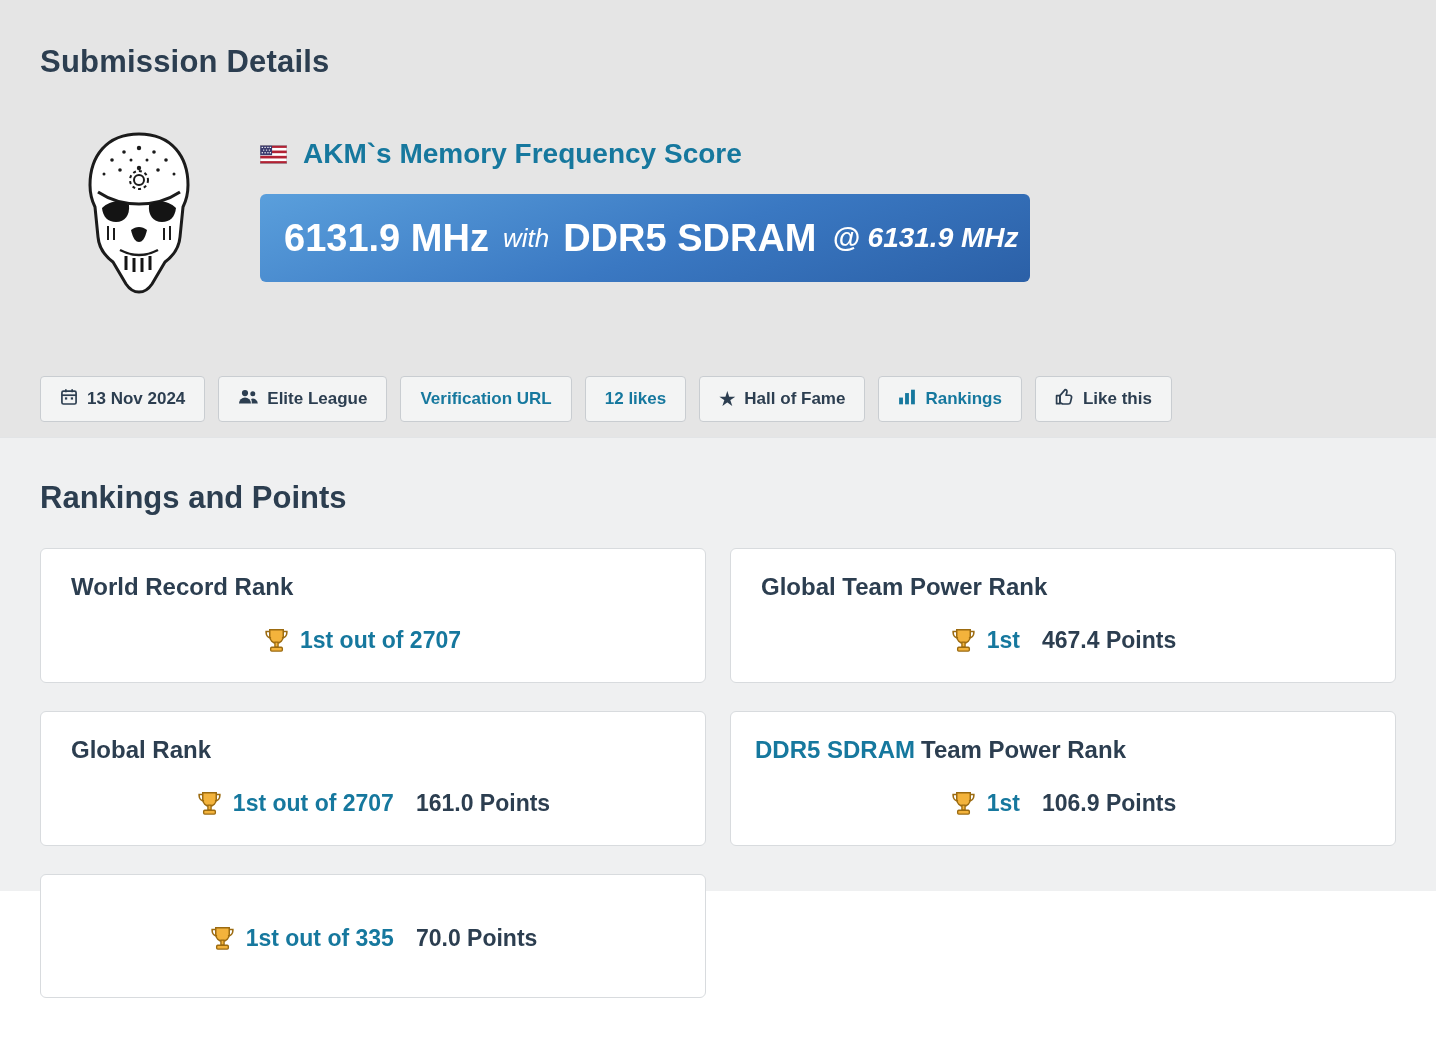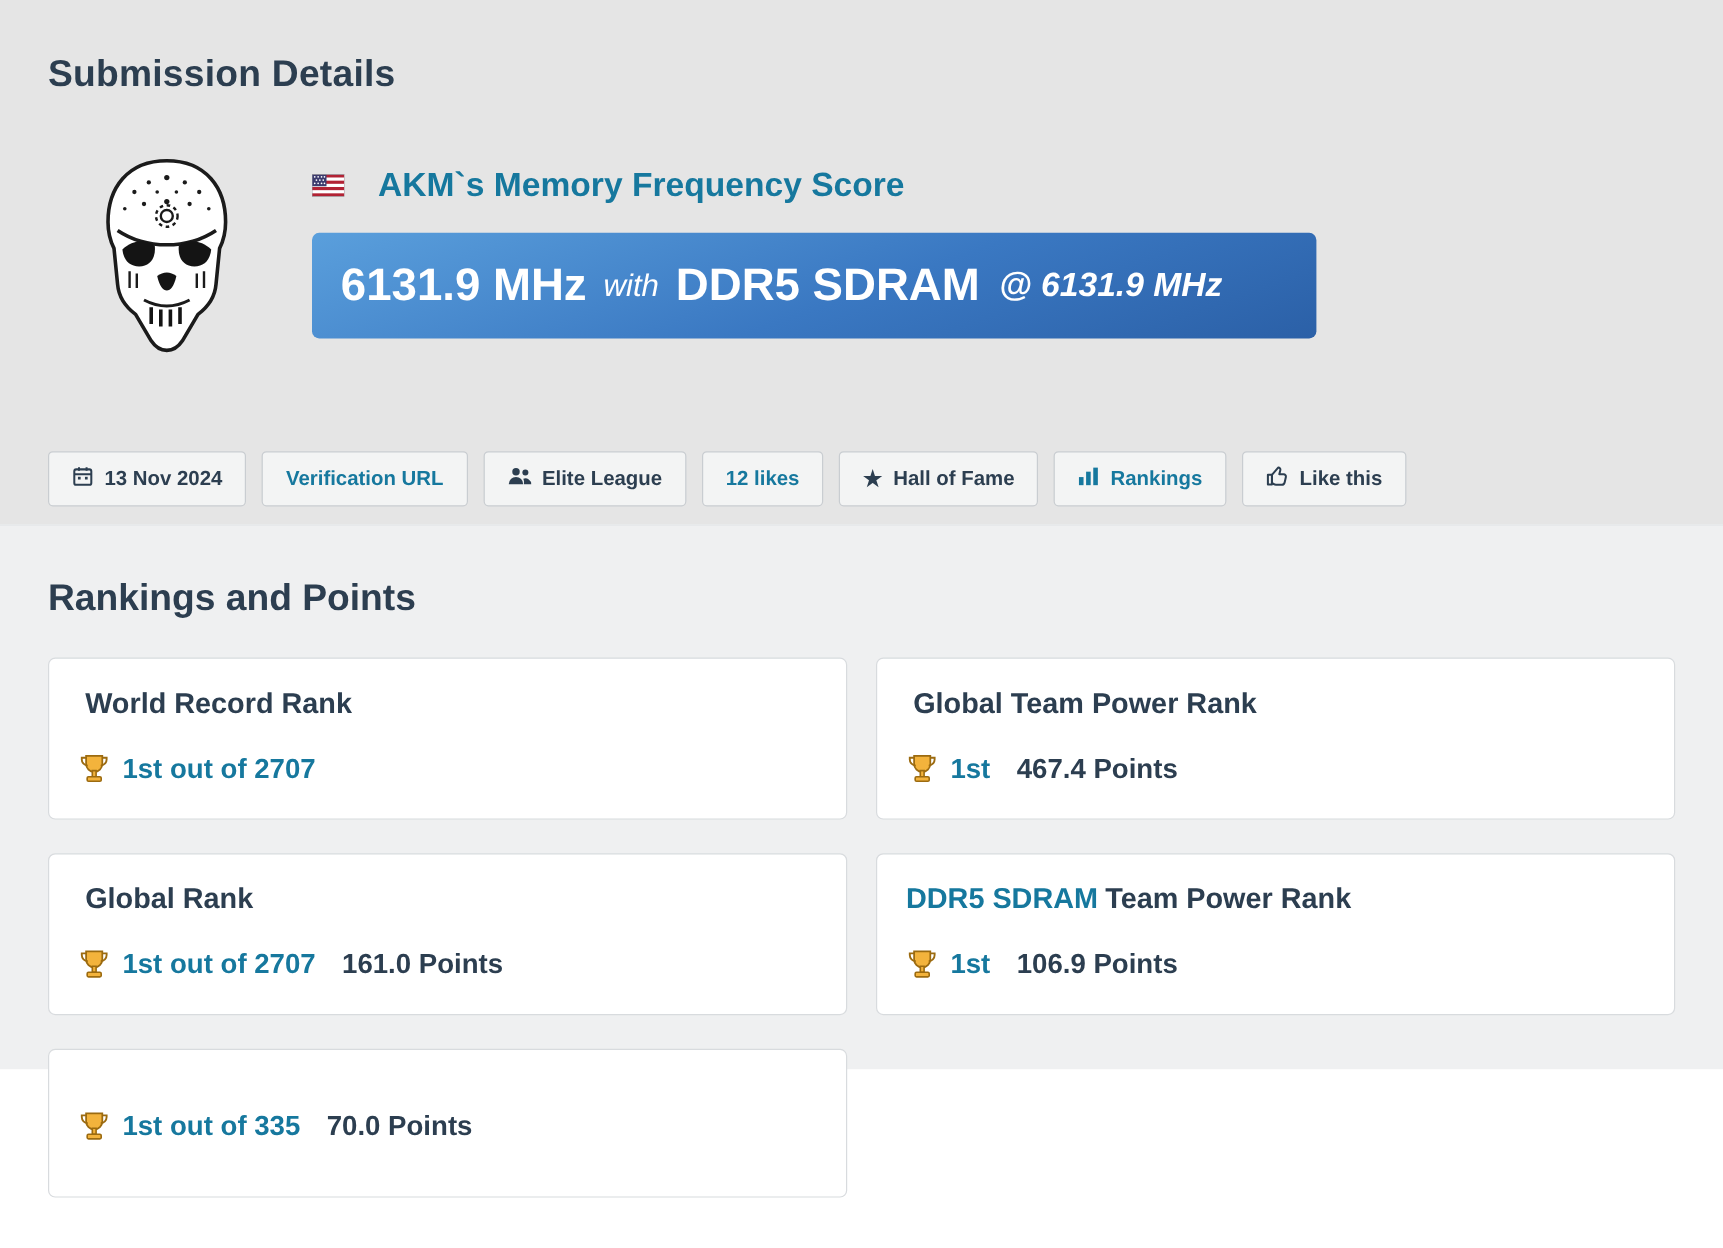--- a/index.html
+++ b/index.html
@@ -13,26 +13,26 @@
 
   
   .top-section { background: #e5e5e5; padding: 26px 40px 0 40px; height: 437px; }
   .page-title {
     margin: 18px 0 0 0; font-size: 31px; font-weight: 700; color: #2c3e50;
     letter-spacing: 0.2px;
   }
   .submission-row { display: flex; margin-top: 50px; margin-left: 34px; }
   .avatar-box { width: 130px; height: 168px; flex: 0 0 auto; }
   .submission-main { margin-left: 56px; padding-top: 8px; }
-  .title-row { display: flex; align-items: center; gap: 28px; }
+  .title-row { display: flex; align-items: center; gap: 16px; }
   .flag-icon { display: inline-flex; }
   .submission-title { font-size: 28px; font-weight: 700; color: #16789e; }
 
   .banner {
-    margin-top: 24px; width: 837px; height: 88px; border-radius: 6px;
+    margin-top: 24px; width: 770px; height: 88px; border-radius: 6px;
     background: linear-gradient(160deg, #5a9fdc 0%, #3a78c2 55%, #2b60a7 100%);
     display: flex; align-items: center; padding: 0 24px; color: #fff;
     white-space: nowrap;
   }
   .banner-score   { font-size: 38px; font-weight: 700; }
   .banner-with    { font-size: 26px; font-style: italic; margin: 0 14px; }
   .banner-hw      { font-size: 38px; font-weight: 700; }
   .banner-at      { font-size: 28px; font-style: italic; font-weight: 700; margin-left: 16px; }
 
   .buttons-row { display: flex; gap: 13px; margin-top: 78px; }
@@ -58,21 +58,21 @@
     margin-top: 32px;
     display: grid; grid-template-columns: 1fr 1fr;
     column-gap: 24px; row-gap: 28px; align-items: start;
   }
   .card {
     background: #fff; border: 1px solid #d8dbde; border-radius: 6px;
     padding: 24px 24px 28px 24px; min-height: 124px;
   }
   .card-title { font-size: 24px; font-weight: 700; color: #2c3e50; }
   .card-title .title-prefix { color: #16789e; margin-right: 6px; cursor: pointer; }
-  .rank-row { margin-top: 26px; display: flex; align-items: center; }
+  .rank-row { margin-top: 26px; display: flex; align-items: center; justify-content: center; }
   .trophy { display: inline-flex; margin-right: 10px; }
   .rank-text { font-size: 23px; font-weight: 700; color: #16789e; cursor: pointer; }
   .points-text { font-size: 23px; font-weight: 700; color: #2c3e50; margin-left: 22px; }
 </style>
 </head>
 <body>
 
 <div class="top-section">
   <h1 class="page-title">Submission Details</h1>
 
@@ -166,34 +166,34 @@
           </g>
           <g fill="#2c3e50">
             <rect x="4.4" y="8.3" width="2" height="2"></rect>
             <rect x="9.6" y="8.3" width="2" height="2"></rect>
           </g>
         </svg>
       </span>
       <span>13 Nov 2024</span>
     </button>
 
-    <button class="btn teal">
-      <span>Verification URL</span>
-    </button>
-
     <button class="btn">
       <span>
         <svg viewBox="0 0 20 16" width="20" height="17" fill="#2c3e50">
           <circle cx="7" cy="4.6" r="3.1"></circle>
           <path d="M1 15a6 6 0 0 1 12 0z"></path>
           <circle cx="14.8" cy="5.2" r="2.5"></circle>
           <path d="M13.6 15h6.2a5 5 0 0 0-6.7-4.6 7.2 7.2 0 0 1 .5 4.6z"></path>
         </svg>
       </span>
       <span>Elite League</span>
+    </button>
+
+    <button class="btn teal">
+      <span>Verification URL</span>
     </button>
 
     <button class="btn teal">
       <span>12 likes</span>
     </button>
 
     <button class="btn">
       <span class="star-glyph">★</span>
       <span>Hall of Fame</span>
     </button>

